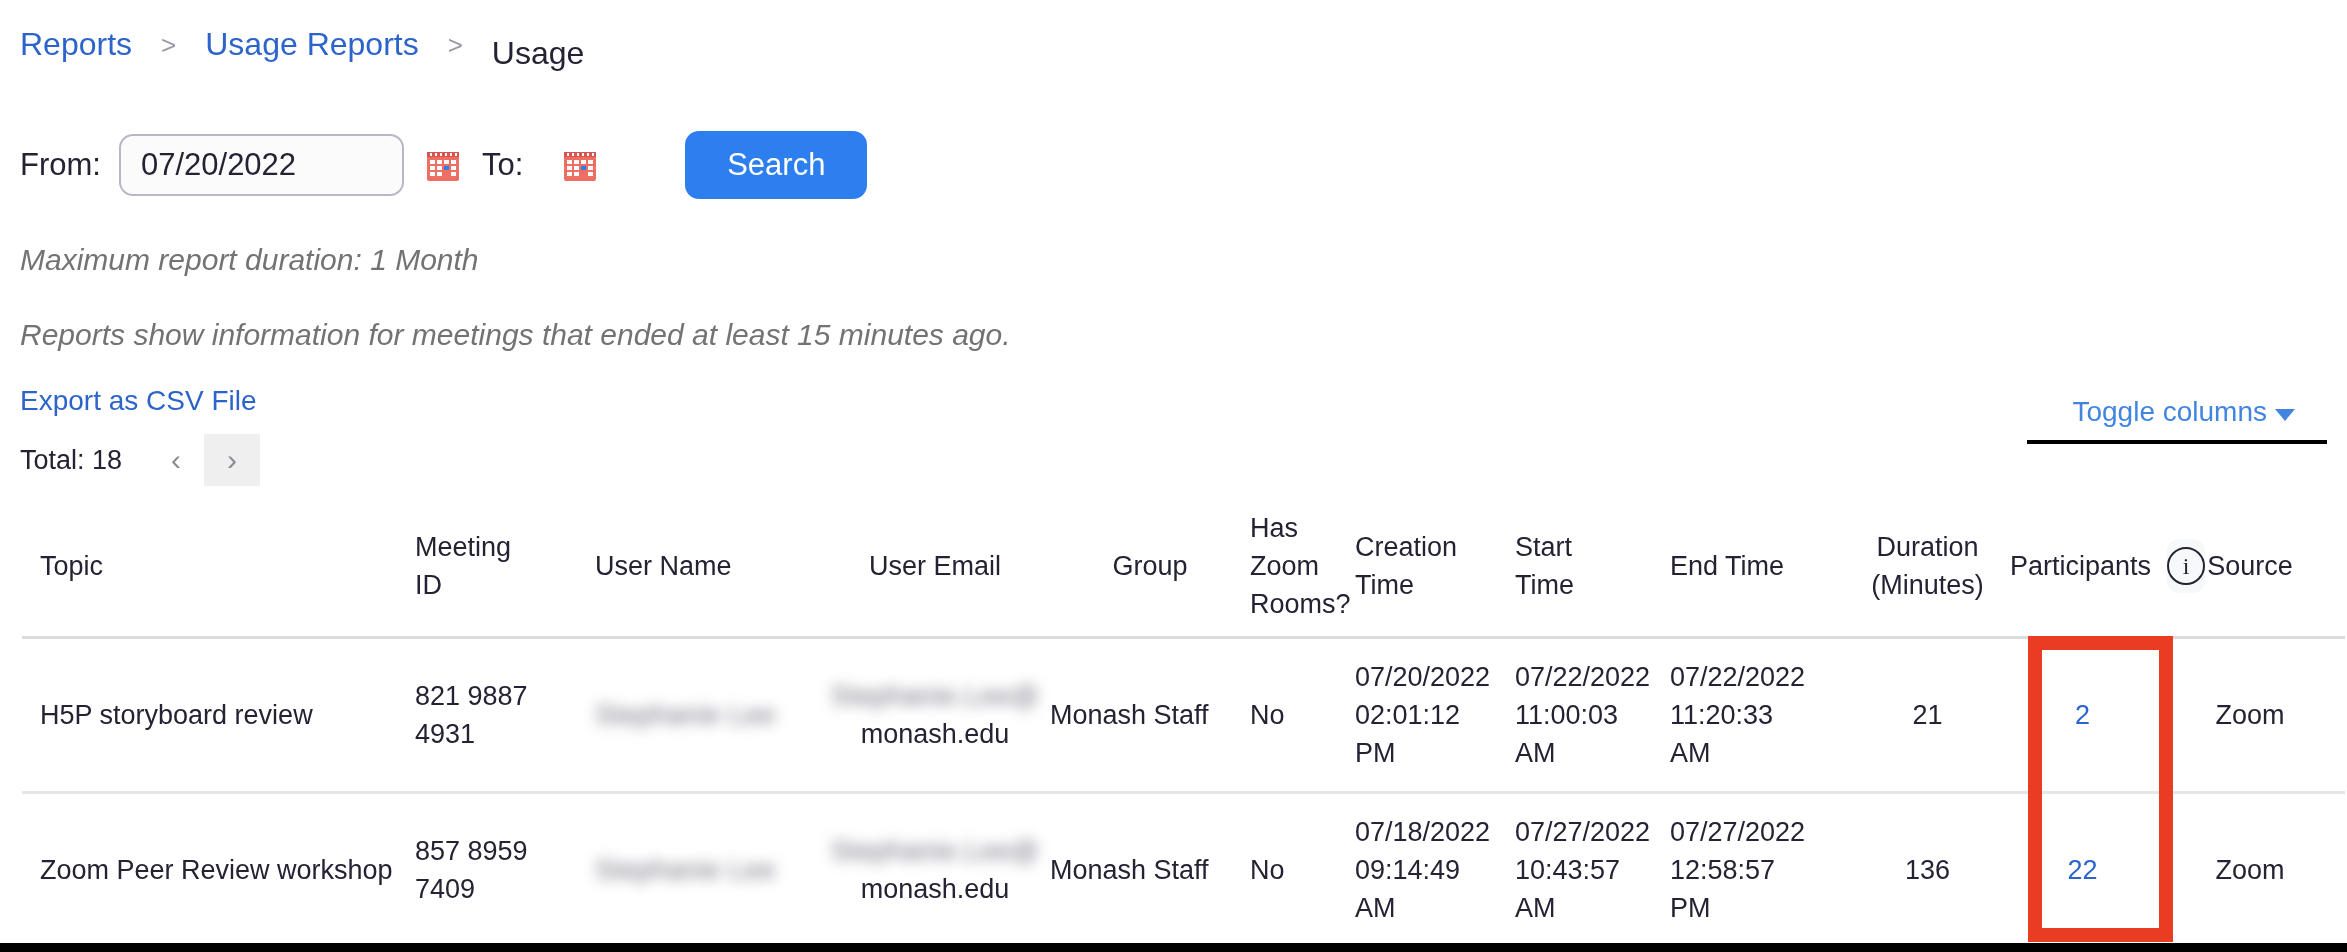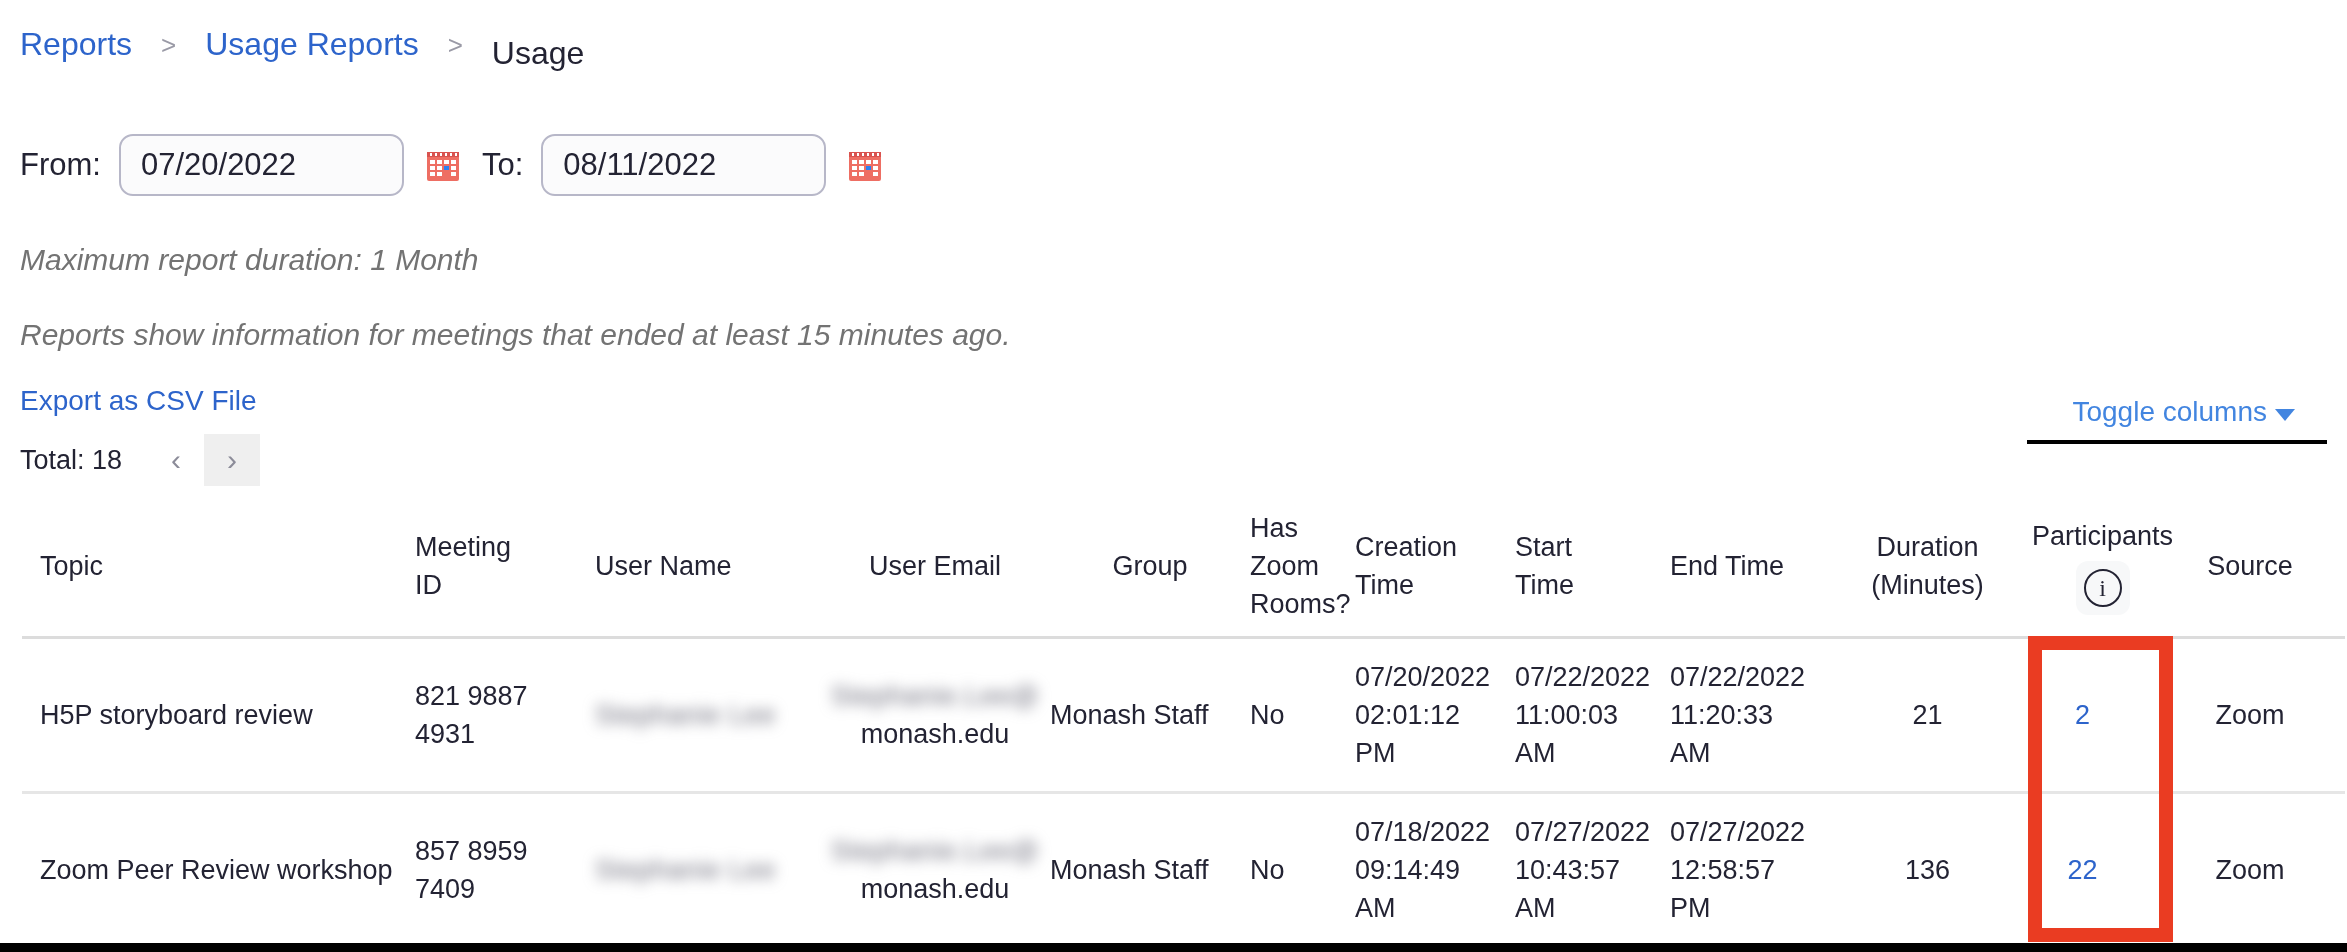--- a/index.html
+++ b/index.html
@@ -236,25 +236,24 @@
   .c-etime    { width: 175px; }
   .c-dur      { width: 165px; text-align: center !important; }
   .c-part     { width: 145px; text-align: center !important; }
   .c-source   { width: 190px; text-align: center !important; }
 
   .hdr-dur, .hdr-part { text-align: center !important; }
   .hdr-center { text-align: center !important; }
 
   .part-head-wrap {
     display: flex;
-    flex-direction: column;
+    flex-direction: row;
     align-items: center;
     justify-content: flex-start;
-    gap: 6px;
-    margin-left: 40px;
+    gap: 16px;
   }
   .info-box {
     width: 54px;
     height: 54px;
     border-radius: 12px;
     background: #f7f8f9;
     display: flex;
     align-items: center;
     justify-content: center;
     cursor: pointer;
@@ -352,21 +351,20 @@
       <g fill="#ffffff">
         <rect x="4" y="5" width="2" height="3"></rect>
         <rect x="9" y="5" width="2" height="3"></rect>
         <rect x="14" y="5" width="2" height="3"></rect>
         <rect x="19" y="5" width="2" height="3"></rect>
         <rect x="24" y="5" width="2" height="3"></rect>
         <rect x="29" y="5" width="2" height="3"></rect>
       </g>
     </svg>
     <span class="field-label">To:</span>
-    <input class="date-input" type="text" value="08/11/2022" style="">
     <svg class="cal-icon" viewBox="0 0 34 34">
       <rect x="1" y="4" width="32" height="29" rx="2" fill="#EE6E63"></rect>
       <rect x="1" y="4" width="32" height="5" fill="#D9534F"></rect>
       <g fill="#ffffff">
         <rect x="4" y="12" width="5" height="4"></rect>
         <rect x="11" y="12" width="5" height="4"></rect>
         <rect x="18" y="12" width="5" height="4"></rect>
         <rect x="25" y="12" width="5" height="4"></rect>
         <rect x="4" y="18" width="5" height="4"></rect>
         <rect x="11" y="18" width="5" height="4"></rect>
@@ -378,20 +376,21 @@
       <rect x="18" y="18" width="5" height="4" fill="#2D7FF0"></rect>
       <g fill="#ffffff">
         <rect x="4" y="5" width="2" height="3"></rect>
         <rect x="9" y="5" width="2" height="3"></rect>
         <rect x="14" y="5" width="2" height="3"></rect>
         <rect x="19" y="5" width="2" height="3"></rect>
         <rect x="24" y="5" width="2" height="3"></rect>
         <rect x="29" y="5" width="2" height="3"></rect>
       </g>
     </svg>
+    <button class="search-btn">Search</button>
   </div>
 
   <div class="note note-1">Maximum report duration: 1 Month</div>
   <div class="note note-2">Reports show information for meetings that ended at least 15 minutes ago.</div>
 
   <a class="csv-link">Export as CSV File</a>
 
   <div class="total-row">
     <span class="total-text">Total: 18</span>
     <div class="pager">

